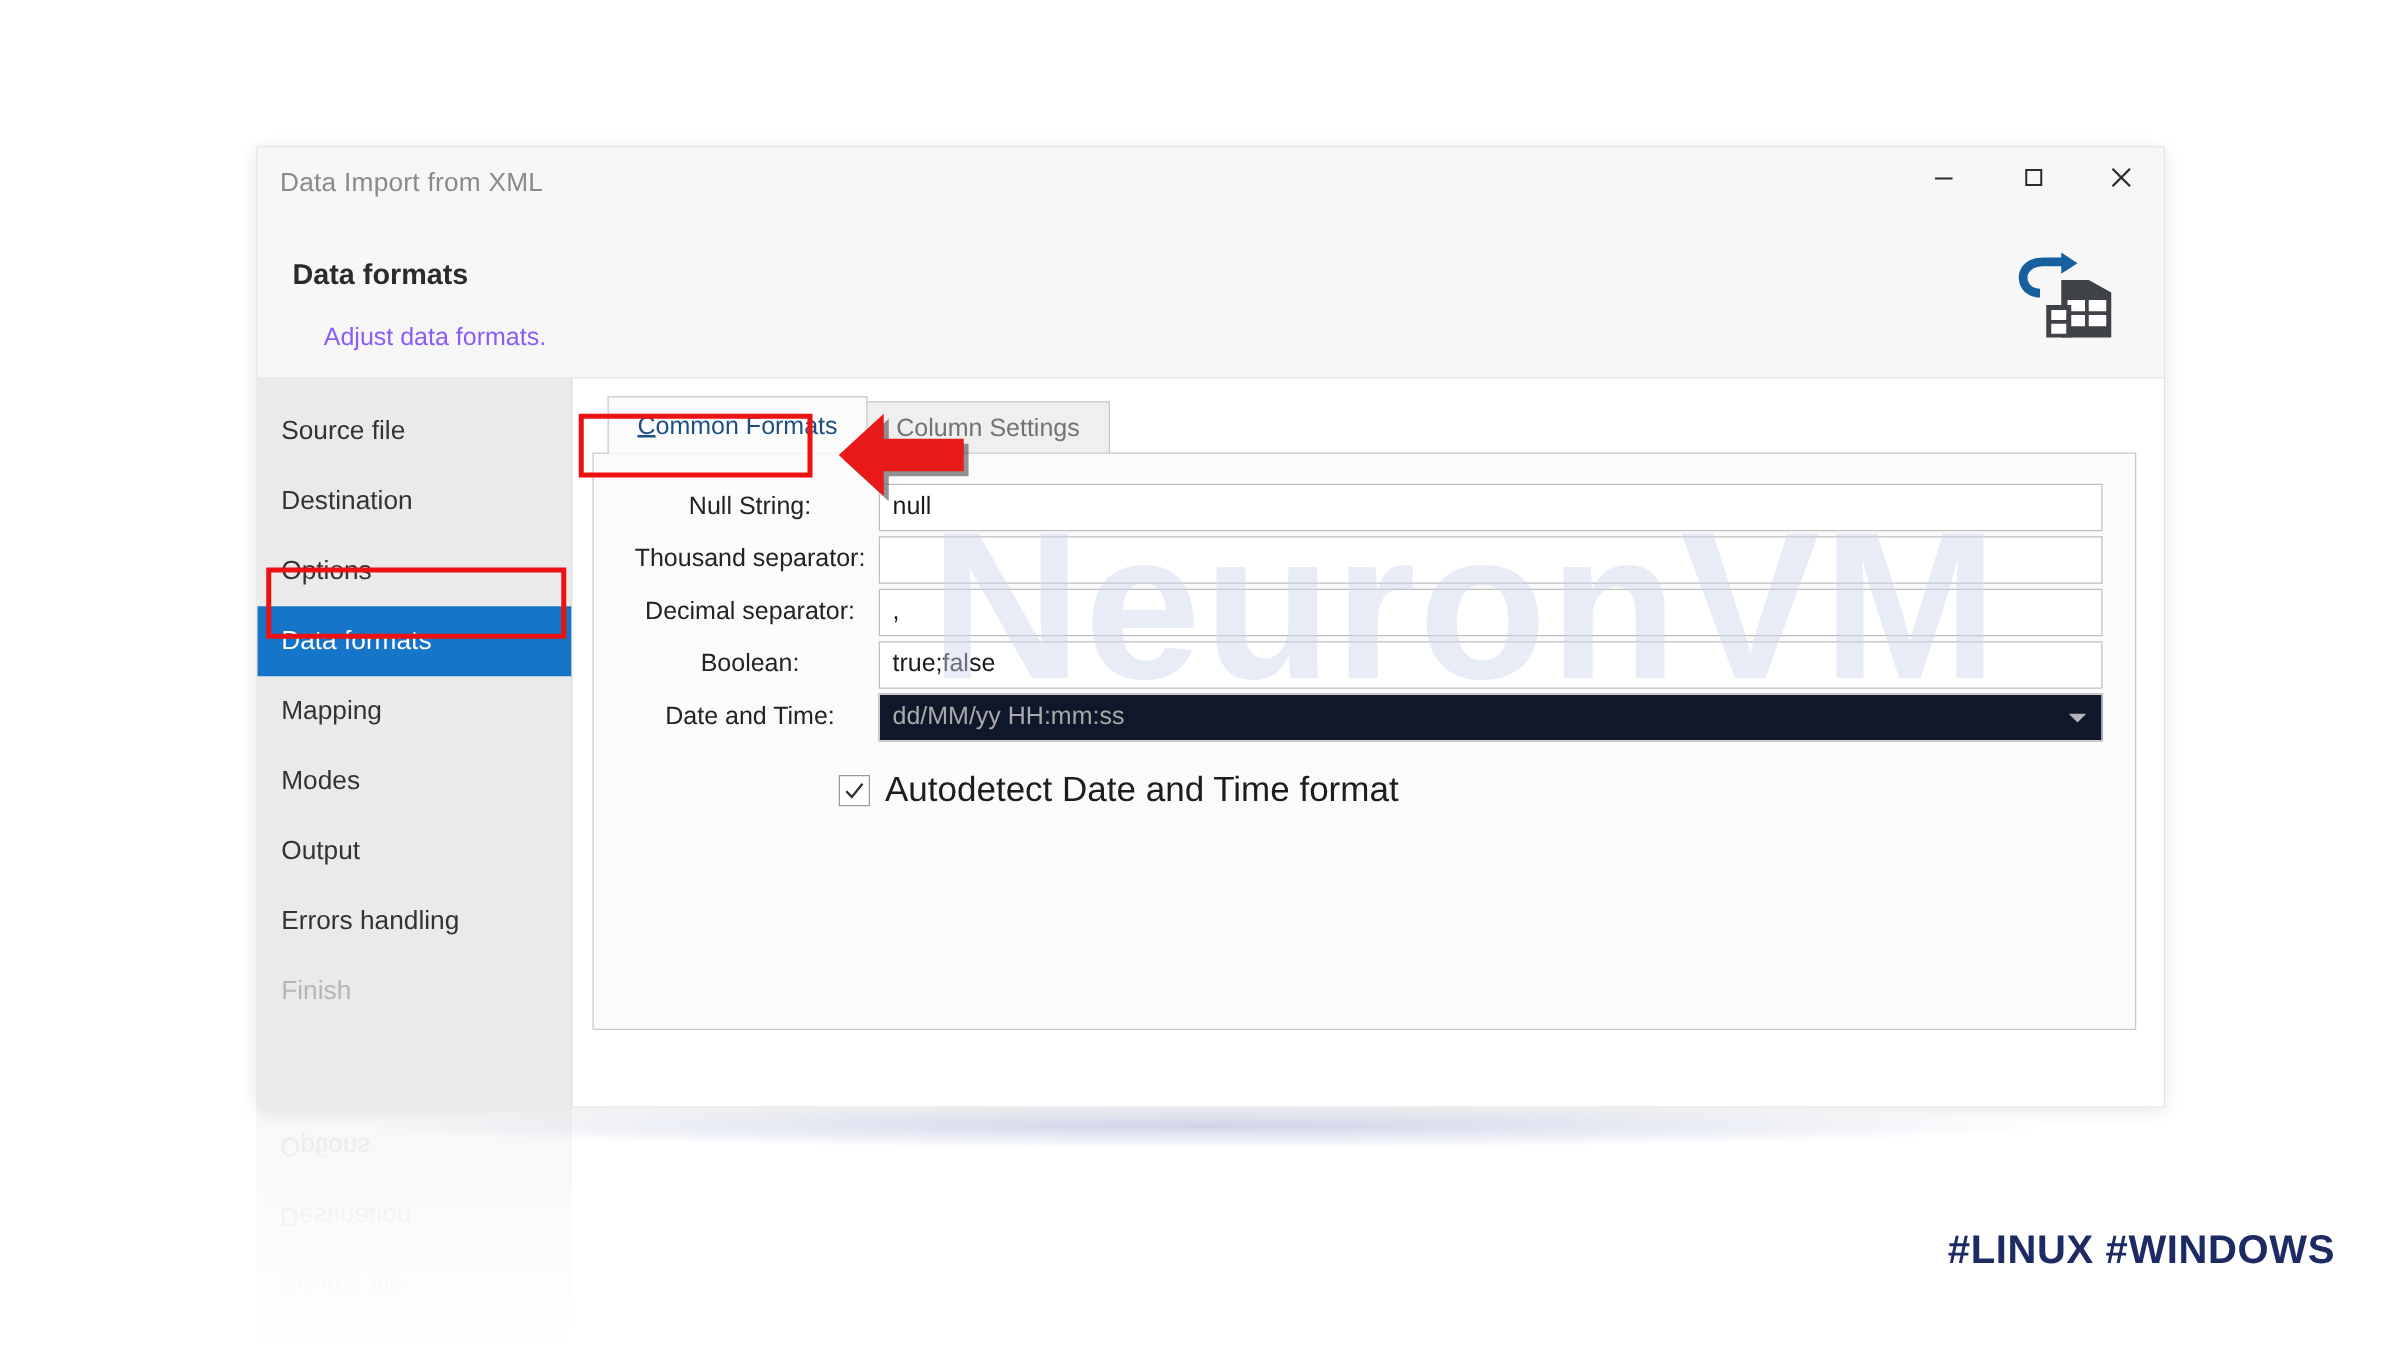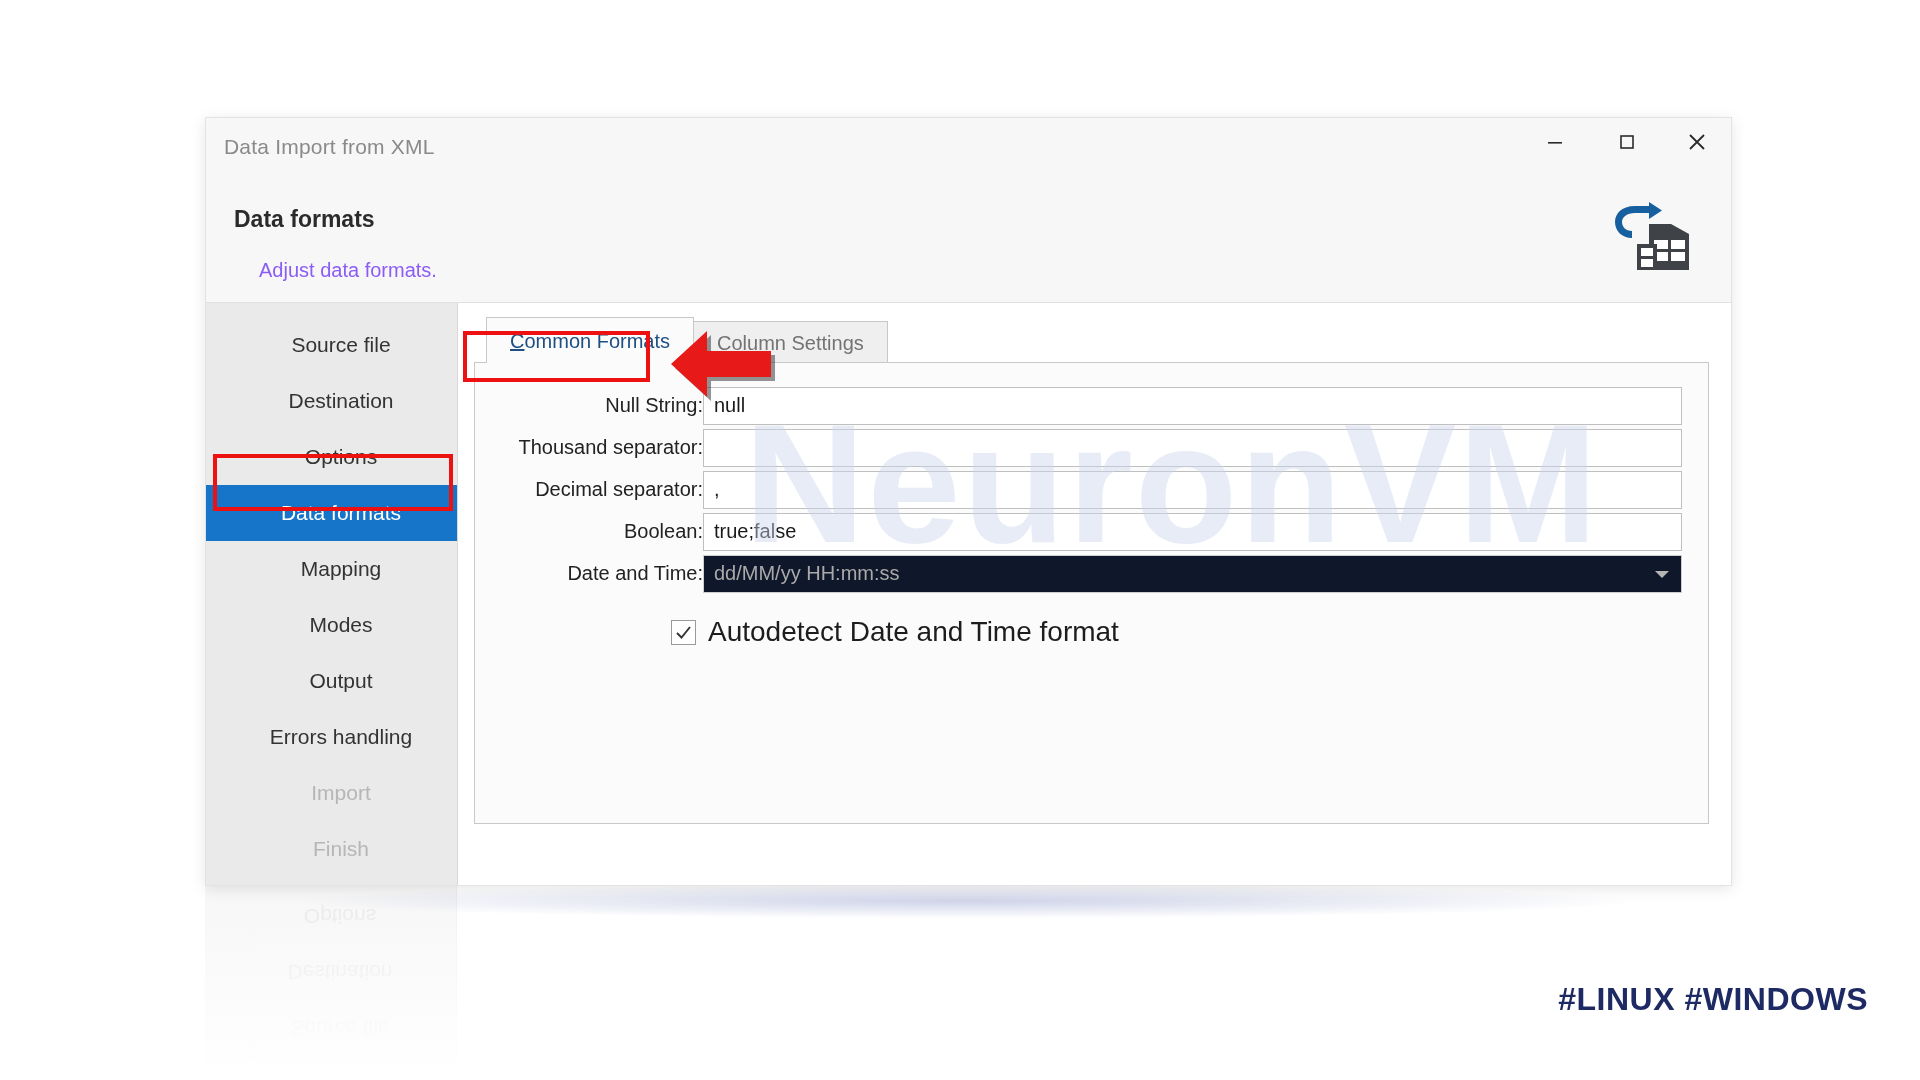--- a/index.html
+++ b/index.html
@@ -129,21 +129,20 @@
     flex: 0 0 252px;
   }
   .nav-item {
     height: 56px;
     line-height: 56px;
     padding-left: 19px;
     font-size: 21px;
     color: #333333;
     box-sizing: border-box;
     white-space: nowrap;
-    text-align: center;
   }
   .nav-item.disabled { color: #b6b6b6; }
   .nav-item.active {
     background: #1675c8;
     color: #ffffff;
   }
   #nav-highlight {
     position: absolute;
     left: 7px;
     top: 151px;
@@ -213,21 +212,21 @@
     display: flex;
     align-items: center;
     height: 41px;
     margin-bottom: 1px;
   }
   .form-label {
     width: 210px;
     flex: 0 0 210px;
     font-size: 20px;
     color: #222222;
-    text-align: right;
+    text-align: center;
     padding-left: 4px;
     box-sizing: border-box;
   }
   .form-input {
     flex: 1 1 auto;
     height: 38px;
     background: #ffffff;
     border: 1px solid #bfbfbf;
     box-sizing: border-box;
     display: flex;
@@ -436,21 +435,20 @@
 
       <div id="sidebar">
         <div class="nav-item">Source file</div>
         <div class="nav-item">Destination</div>
         <div class="nav-item">Options</div>
         <div class="nav-item active">Data formats</div>
         <div class="nav-item">Mapping</div>
         <div class="nav-item">Modes</div>
         <div class="nav-item">Output</div>
         <div class="nav-item">Errors handling</div>
-        <div class="nav-item disabled">Import</div>
         <div class="nav-item disabled">Finish</div>
         <div id="nav-highlight"></div>
       </div>
 
       <div id="main">
 
         <div id="tabstrip">
           <div class="tab active">
             <span class="acc">C</span><span>ommon Formats</span>
           </div>

